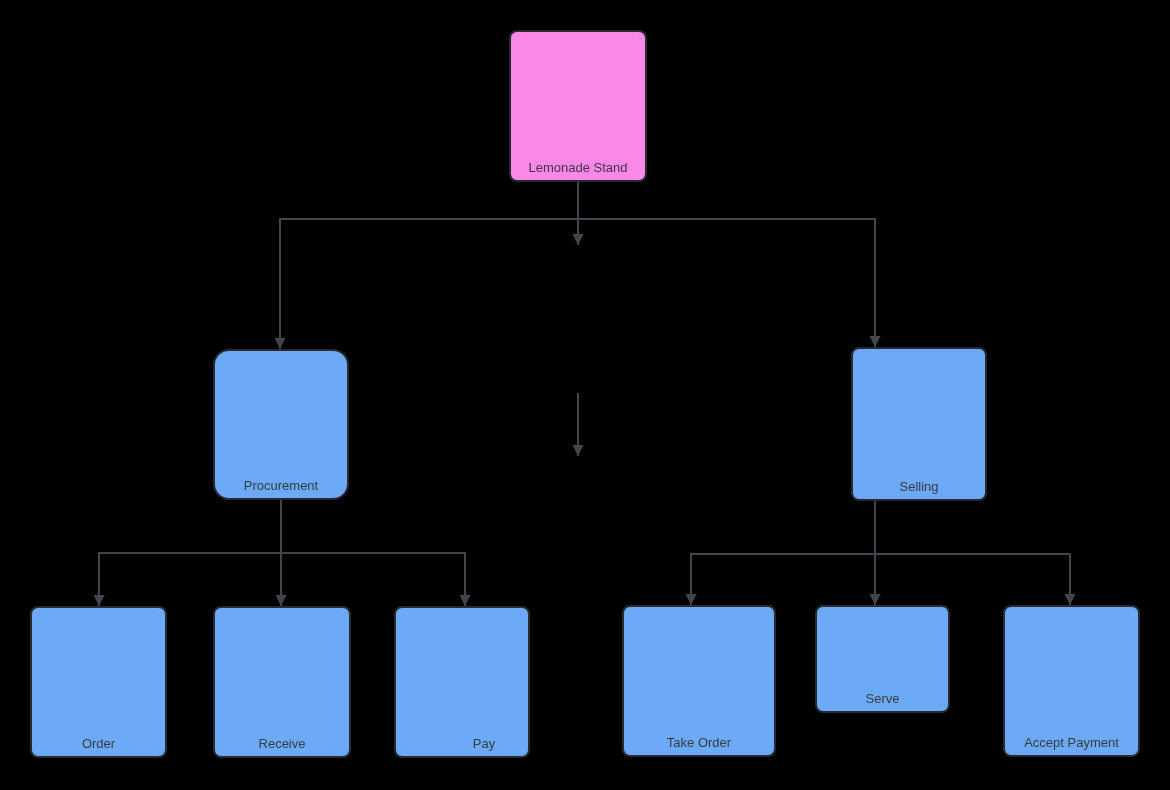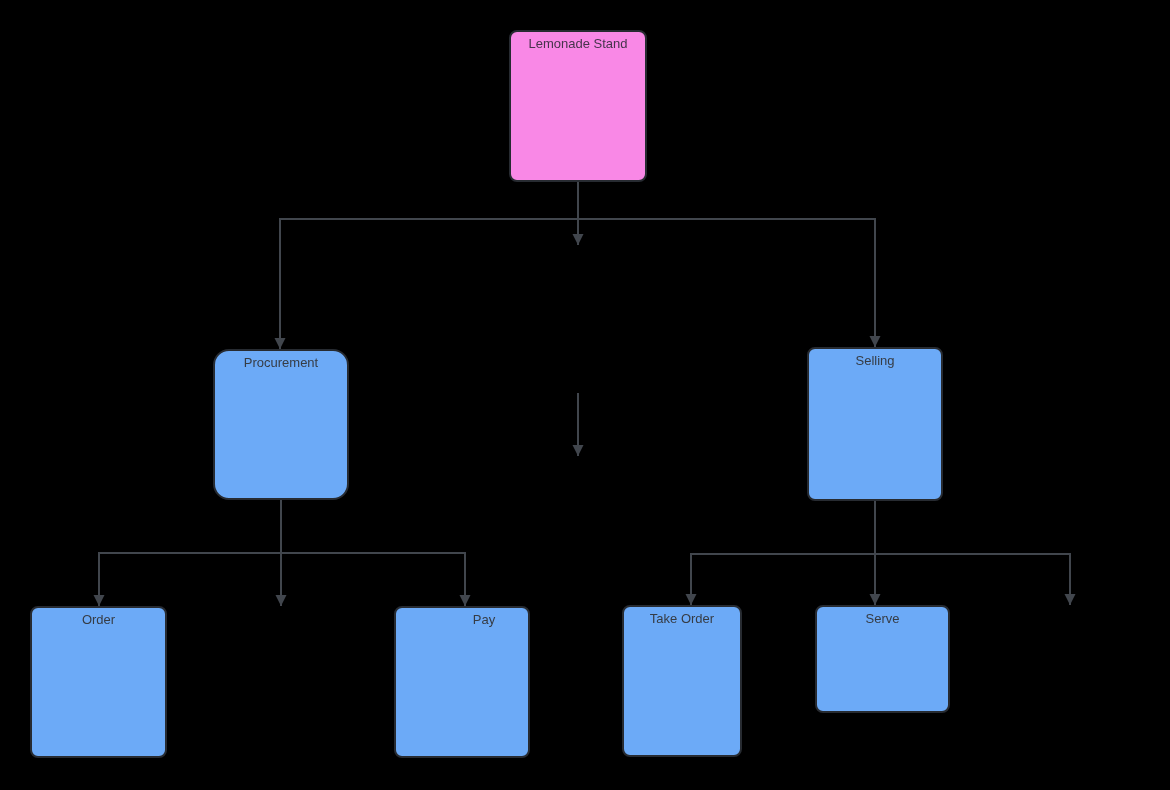--- a/index.html
+++ b/index.html
@@ -18,21 +18,21 @@
     position: absolute;
     left: 0;
     top: 0;
   }
   .node {
     position: absolute;
     box-sizing: border-box;
     border-radius: 8px;
     border: 2px solid #272b31;
     display: flex;
-    align-items: flex-start;
+    align-items: flex-end;
     justify-content: center;
     text-align: center;
     font-size: 13px;
     line-height: 1.25;
     padding: 4px;
   }
 </style>
 </head>
 <body>
 
@@ -58,28 +58,34 @@
       <polygon points="685.5,594 696.5,594 691,605" fill="#41464d"></polygon>
       <polyline points="875,501 875,554 1070,554 1070,605" fill="none" stroke="#41464d" stroke-width="2"></polyline>
       <polygon points="1064.5,594 1075.5,594 1070,605" fill="#41464d"></polygon>
     </svg>
     <div class="node" style="left: 509px; top: 30px; width: 138px; height: 152px; background: rgb(249, 136, 230); border-color: rgb(39, 43, 49); color: rgb(70, 52, 76);">
       <span>Lemonade Stand</span>
     </div>
     <div class="node" style="left: 213px; top: 349px; width: 136px; height: 151px; background: rgb(108, 170, 247); border-color: rgb(39, 43, 49); color: rgb(54, 60, 69); border-radius: 16px;">
       <span>Procurement</span>
     </div>
-    <div class="node" style="left: 807px; top: 347px; width: 136px; height: 154px; background: rgb(108, 170, 247); border-color: rgb(39, 43, 49); color: rgb(54, 60, 69);">
+    <div class="node" style="left: 851px; top: 347px; width: 136px; height: 154px; background: rgb(108, 170, 247); border-color: rgb(39, 43, 49); color: rgb(54, 60, 69);">
       <span>Selling</span>
     </div>
     <div class="node" style="left: 30px; top: 606px; width: 137px; height: 152px; background: rgb(108, 170, 247); border-color: rgb(39, 43, 49); color: rgb(54, 60, 69);">
       <span>Order</span>
     </div>
+    <div class="node" style="left: 213px; top: 606px; width: 138px; height: 152px; background: rgb(108, 170, 247); border-color: rgb(39, 43, 49); color: rgb(54, 60, 69);">
+      <span>Receive</span>
+    </div>
     <div class="node" style="left: 394px; top: 606px; width: 136px; height: 152px; background: rgb(108, 170, 247); border-color: rgb(39, 43, 49); color: rgb(54, 60, 69); padding-left: 48px;">
       <span>Pay</span>
     </div>
-    <div class="node" style="left: 622px; top: 605px; width: 120px; height: 152px; background: rgb(108, 170, 247); border-color: rgb(39, 43, 49); color: rgb(54, 60, 69);">
+    <div class="node" style="left: 622px; top: 605px; width: 154px; height: 152px; background: rgb(108, 170, 247); border-color: rgb(39, 43, 49); color: rgb(54, 60, 69);">
       <span>Take Order</span>
     </div>
     <div class="node" style="left: 807px; top: 605px; width: 135px; height: 108px; background: rgb(108, 170, 247); border-color: rgb(39, 43, 49); color: rgb(54, 60, 69); margin-left: 8px;">
       <span>Serve</span>
     </div>
+    <div class="node" style="left: 1003px; top: 605px; width: 137px; height: 152px; background: rgb(108, 170, 247); border-color: rgb(39, 43, 49); color: rgb(54, 60, 69);">
+      <span>Accept Payment</span>
+    </div>
   </div>
 
 </body></html>

